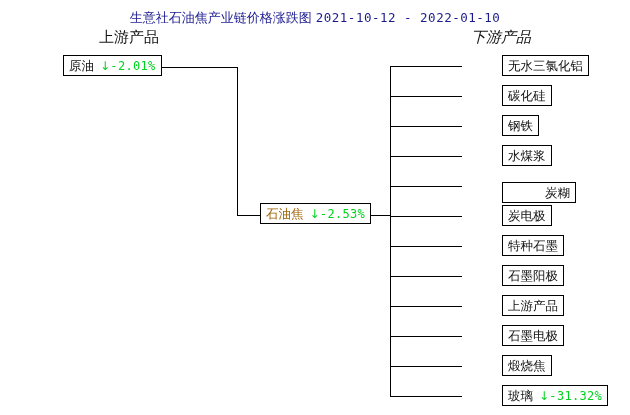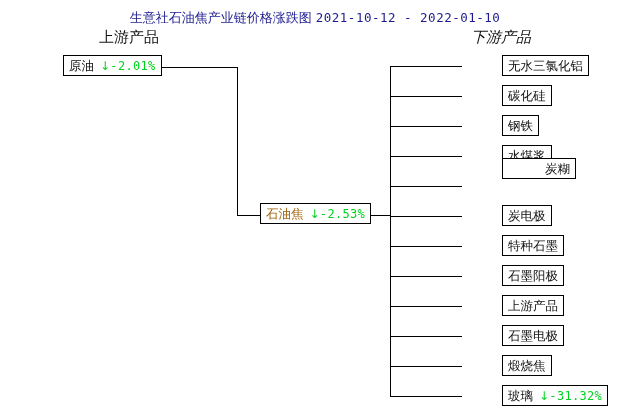--- a/index.html
+++ b/index.html
@@ -157,21 +157,21 @@
 
   <div class="node center" id="node-center">
     <span class="nm">石油焦</span><span class="pct"><span class="arr">↓</span><span>-2.53%</span></span>
   </div>
 
   <div id="downstream-container">
       <div class="node down" style="top: 55px;"><span class="nm">无水三氯化铝</span></div>
       <div class="node down" style="top: 85px;"><span class="nm">碳化硅</span></div>
       <div class="node down" style="top: 115px;"><span class="nm">钢铁</span></div>
       <div class="node down" style="top: 145px;"><span class="nm">水煤浆</span></div>
-      <div class="node down" style="top: 158px; padding-left: 42px;"><span class="nm">炭糊</span></div>
+      <div class="node down" style="top: 182px; padding-left: 42px;"><span class="nm">炭糊</span></div>
       <div class="node down" style="top: 205px;"><span class="nm">炭电极</span></div>
       <div class="node down" style="top: 235px;"><span class="nm">特种石墨</span></div>
       <div class="node down" style="top: 265px;"><span class="nm">石墨阳极</span></div>
       <div class="node down" style="top: 295px;"><span class="nm">上游产品</span></div>
       <div class="node down" style="top: 325px;"><span class="nm">石墨电极</span></div>
       <div class="node down" style="top: 355px;"><span class="nm">煅烧焦</span></div>
       <div class="node down" style="top: 385px;"><span class="nm">玻璃</span><span class="pct"><span class="arr">↓</span><span>-31.32%</span></span></div>
     </div>
 
 </div>

